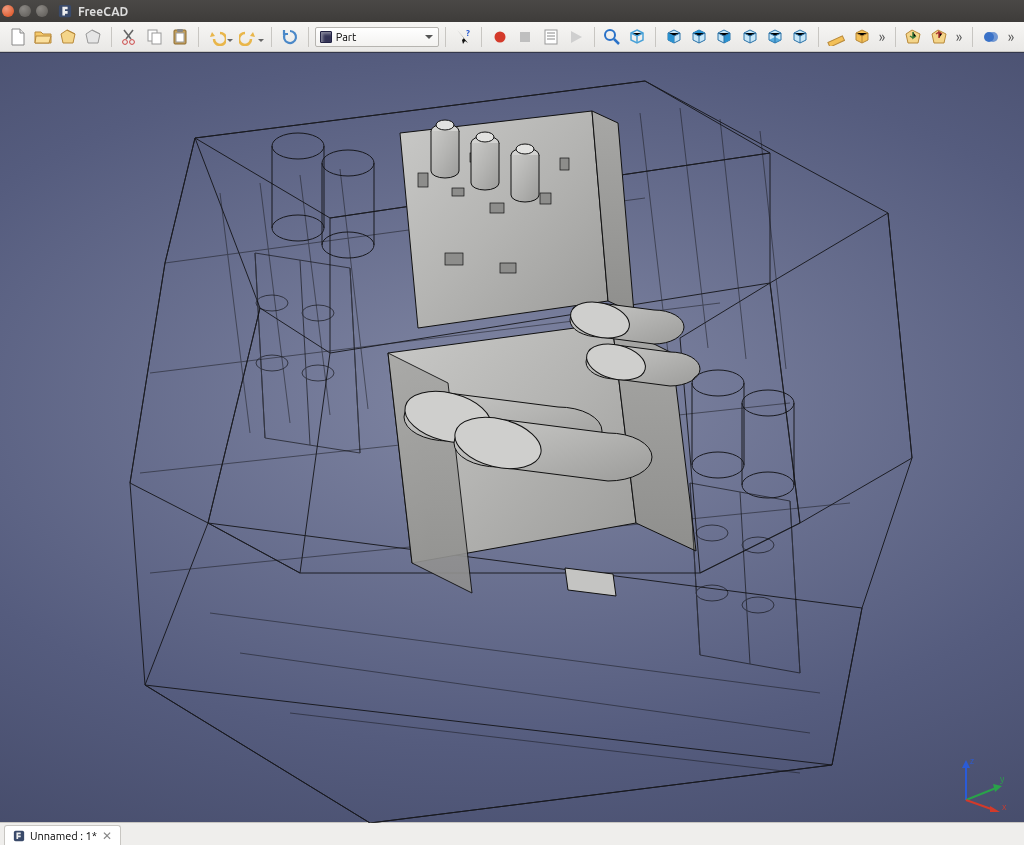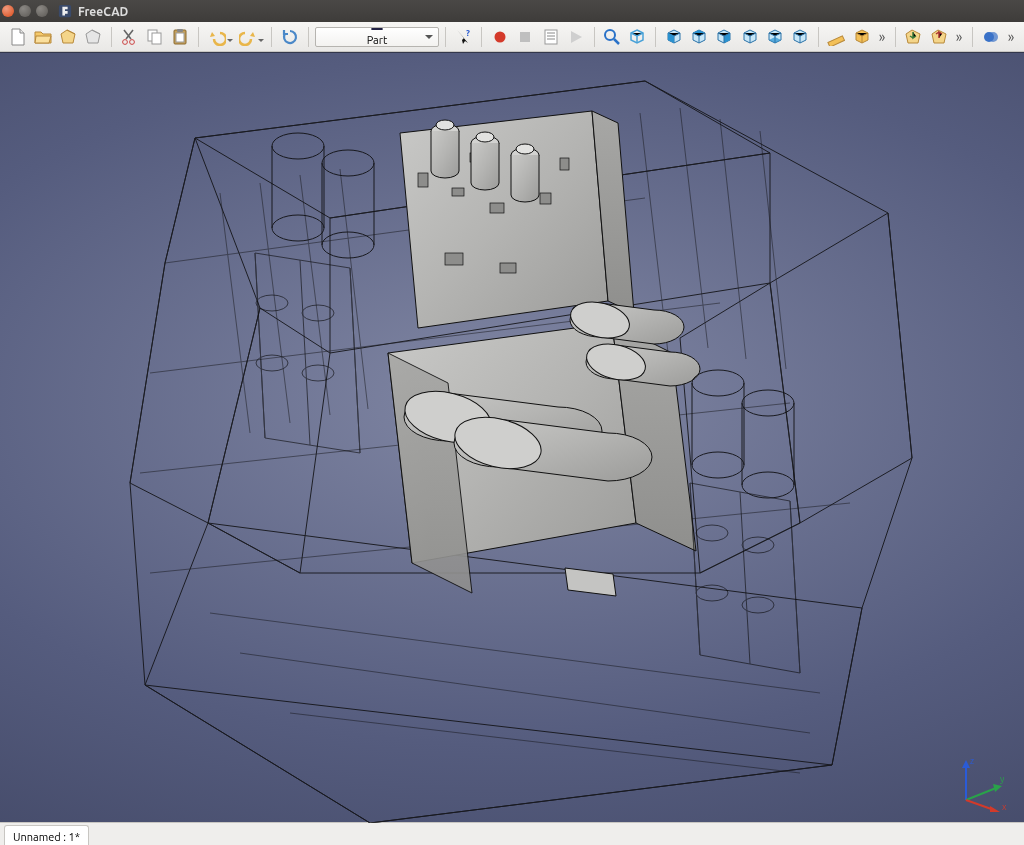--- a/index.html
+++ b/index.html
@@ -13,33 +13,33 @@
   .win-min, .win-max { background: radial-gradient(circle at 35% 30%, #8b8884, #5c5955); }
   .titlebar .icon { width: 14px; height: 14px; margin-right: 6px; }
   .titlebar .label { font-weight: 600; font-size: 12px; }
 
   
   .toolbar { height: 30px; background: linear-gradient(#f7f6f4, #e9e8e6); border-bottom: 1px solid #c8c6c2; display: flex; align-items: center; padding: 0 6px; gap: 2px; }
   .tbtn { width: 24px; height: 24px; display: flex; align-items: center; justify-content: center; border-radius: 3px; position: relative; }
   .tbtn.drop::after { content: ""; position: absolute; right: 1px; bottom: 4px; border: 3px solid transparent; border-top-color: #666; }
   .tbtn.drop { width: 30px; padding-right: 6px; }
   .sep { width: 1px; height: 20px; background: #c8c6c2; margin: 0 4px; }
-  .wb-select { height: 20px; width: 128px; border: 1px solid #b6b4b0; background: linear-gradient(#fff,#f3f2f0); display: flex; align-items: center; padding: 0 4px; font-size: 11px; border-radius: 2px; gap: 4px; position: relative; flex-direction: column; }
+  .wb-select { height: 20px; width: 128px; border: 1px solid #b6b4b0; background: linear-gradient(#fff,#f3f2f0); display: flex; align-items: center; padding: 0 4px; font-size: 11px; border-radius: 2px; gap: 4px; position: relative; }
   .wb-select::after { content: ""; position: absolute; right: 5px; top: 7px; border: 4px solid transparent; border-top-color: #555; }
   .wb-icon { width: 12px; height: 12px; background: #335; border-radius: 1px; border: 1px solid #224; box-shadow: inset 2px 2px 3px rgba(255,255,255,.4); }
   .overflow { font-size: 14px; color: #555; width: 14px; text-align: center; }
 
   
   .viewport { position: relative; height: 770px; background: radial-gradient(ellipse 140% 100% at 50% 45%, #8187a4 0%, #555c7e 45%, #30354f 100%); border-top: 1px solid #33374b; }
   .viewport svg.model { position: absolute; inset: 0; }
   .axis-gizmo { position: absolute; right: 10px; bottom: 10px; width: 60px; height: 60px; }
 
   
   .tabbar { height: 23px; background: #efeeec; border-top: 1px solid #c8c6c2; display: flex; align-items: flex-end; padding: 0 4px; }
-  .tab { height: 20px; background: #fff; border: 1px solid #c8c6c2; border-bottom: none; border-top-left-radius: 3px; border-top-right-radius: 3px; display: flex; align-items: center; gap: 5px; padding: 0 8px; font-size: 11px; flex-direction: column; }
+  .tab { height: 20px; background: #fff; border: 1px solid #c8c6c2; border-bottom: none; border-top-left-radius: 3px; border-top-right-radius: 3px; display: flex; align-items: center; gap: 5px; padding: 0 8px; font-size: 11px; }
   .tab .ticon { width: 12px; height: 12px; }
   .tab .close { color: #888; font-size: 12px; line-height: 1; }
 </style>
 </head>
 <body>
 
 <div class="titlebar">
   <div class="win-btns">
     <div class="win-btn win-close"></div>
     <div class="win-btn win-min"></div>

